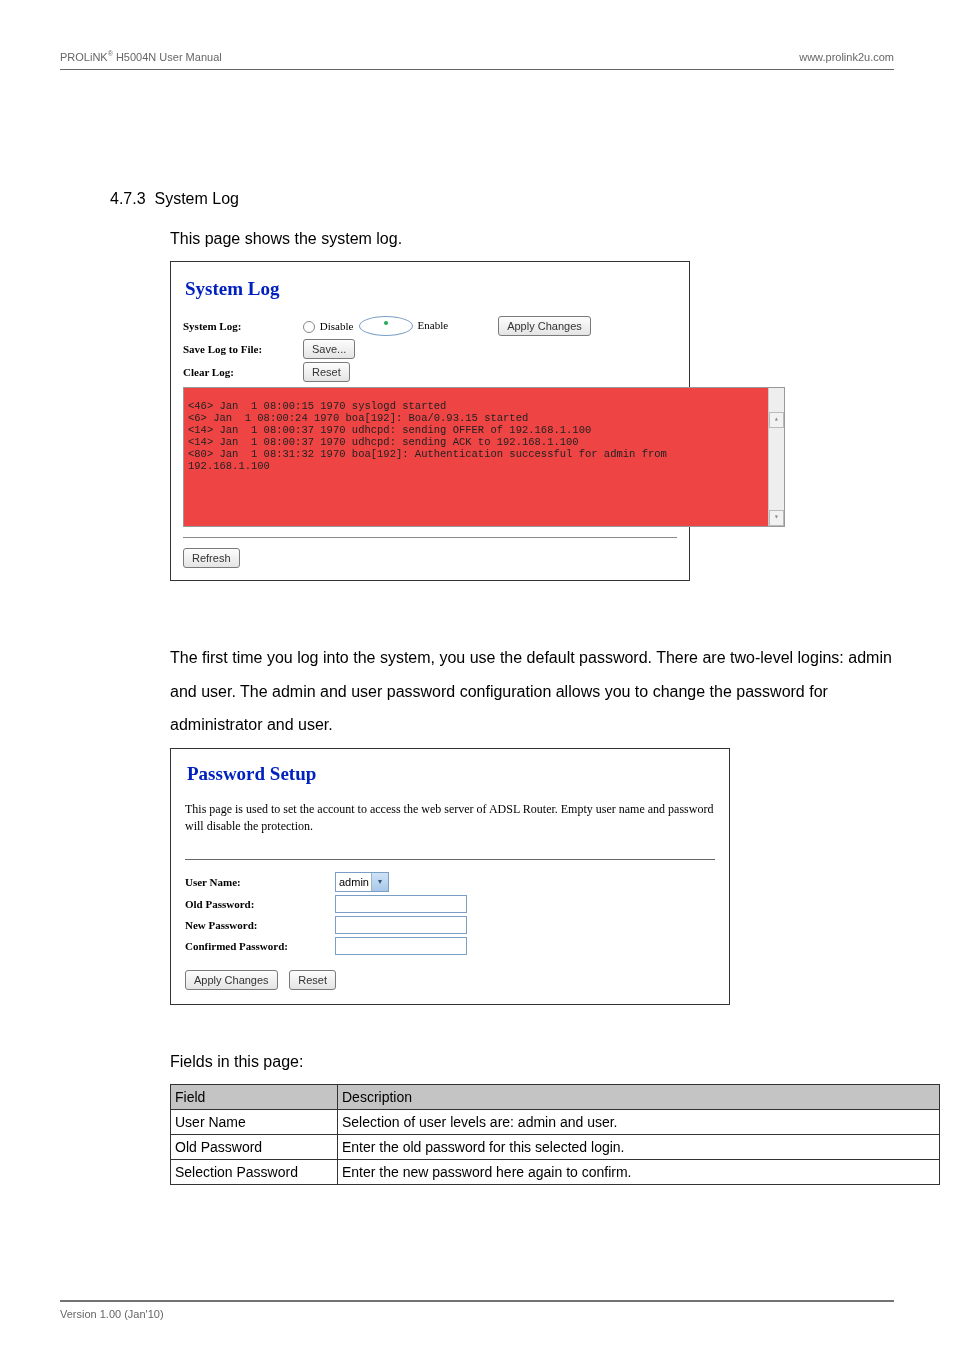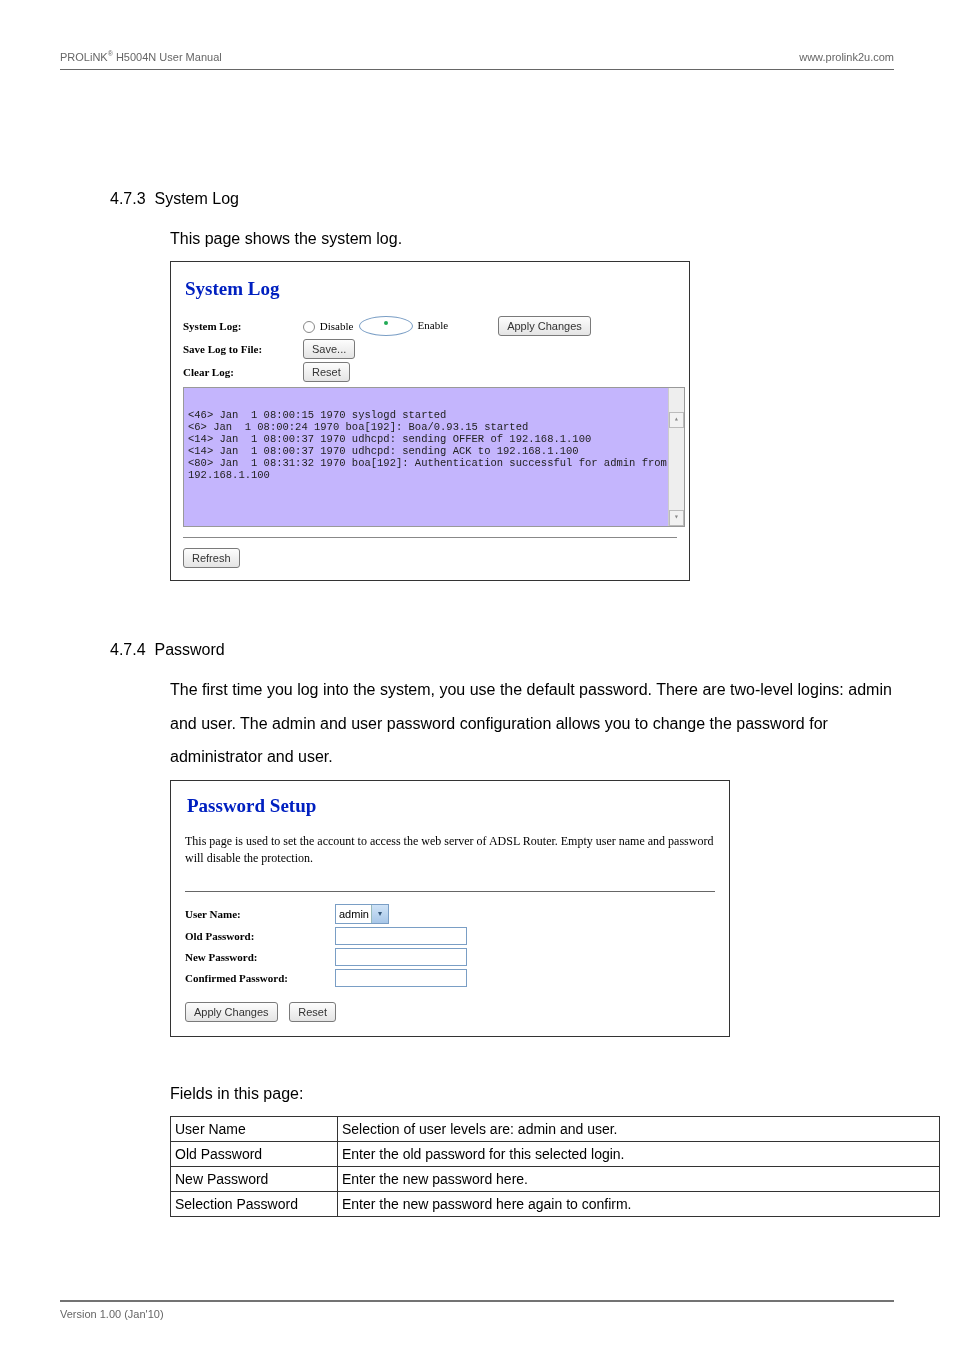--- a/index.html
+++ b/index.html
@@ -81,29 +81,29 @@
     font-size:11px;
     padding:2px 8px;
     border:1px solid #7a7a7a;
     border-radius:3px;
     background:linear-gradient(#fdfdfd,#e4e4e4);
     color:#333;
     line-height:14px;
   }
   .log-box {
     border:1px solid #999;
-    background:#c4b5fd;
-    width: 502px;
+    background:#ef4444;
+    width: 602px;
     height: 140px;
     margin-top:5px;
     position:relative;
     font-family: "Courier New", monospace;
     font-size: 10.5px;
     line-height:12px;
-    padding:9px 4px;
+    padding:0 4px;
     box-sizing:border-box;
     color:#222;
     white-space: pre;
     overflow:hidden;
   }
   .scrollbar {
     position:absolute;right:0;top:0;bottom:0;width:15px;
     background:#eee;border-left:1px solid #ccc;
   }
   .scroll-arrow {height:14px;border:1px solid #bbb;background:#f2f2f2;font-size:8px;text-align:center;line-height:12px;color:#888;}
@@ -214,23 +214,20 @@
       <div class="scrollbar">
         <div class="scroll-arrow">▴</div>
         <div style="position:absolute;bottom:0;left:0;right:0;"><div class="scroll-arrow">▾</div></div>
       </div>
     </div>
 
     <hr class="hr">
     <span class="btn">Refresh</span>
   </div>
 
-  <div class="section-heading">
-    <span>4.7.4</span>&nbsp;&nbsp;<span>Password</span>
-  </div>
   <div class="body-text">The first time you log into the system, you use the default password. There are two-level logins: admin and user. The admin and user password configuration allows you to change the password for administrator and user.</div>
 
   <div class="shot shot2">
     <div class="shot-title">Password Setup</div>
     <div class="desc">This page is used to set the account to access the web server of ADSL Router. Empty user name and password will disable the protection.</div>
     <hr>
 
     <div class="form-row">
       <span class="lbl">User Name:</span>
       <span class="sel">
@@ -255,33 +252,33 @@
       <span class="btn">Apply Changes</span>
       &nbsp;
       <span class="btn">Reset</span>
     </div>
   </div>
 
   <div class="body-text" style="margin-bottom:6px;">Fields in this page:</div>
 
   <table class="fields-table">
     <tbody>
+        <tr>
+      <th>Field</th>
+      <th>Description</th>
+    </tr>
     <tr>
       <td>User Name</td>
       <td>Selection of user levels are: admin and user.</td>
     </tr>
     <tr>
       <td>Old Password</td>
       <td>Enter the old password for this selected login.</td>
     </tr>
     <tr>
-      <td>New Password</td>
-      <td>Enter the new password here.</td>
-    </tr>
-    <tr>
       <td>Selection Password</td>
       <td>Enter the new password here again to confirm.</td>
     </tr>
   </tbody>
     </table>
 
   <div class="footer">
     <span>Version 1.00 (Jan'10)</span>
     <span>&nbsp;</span>
   </div>

